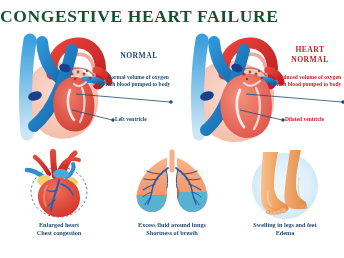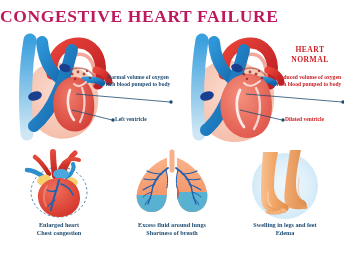--- a/index.html
+++ b/index.html
@@ -26,21 +26,21 @@
   #title {
     position: absolute;
     top: 6px;
     left: 0;
     width: 272px;
     text-align: center;
     font-family: "Liberation Serif", "DejaVu Serif", serif;
     font-weight: bold;
     font-size: 17.5px;
     letter-spacing: 0.6px;
-    color: #be185d;
+    color: #14532d;
     white-space: nowrap;
   }
 
   
   .heart-panel {
     position: absolute;
     top: 30px;
     width: 172px;
     height: 118px;
   }
@@ -209,20 +209,21 @@
         <circle cx="64" cy="44" r="1.6"></circle>
           <circle cx="70" cy="42" r="1.4"></circle>
         <circle cx="76" cy="44" r="1.5"></circle>
           <circle cx="82" cy="48" r="1.3"></circle>
         <circle cx="67" cy="49" r="1.2"></circle>
           <circle cx="79" cy="41" r="1.2"></circle>
       </g>
       <path d="M62 40 C70 36 80 38 86 46" stroke="#a8362c" stroke-width="1.6" fill="none" opacity="0.6"></path>
     </svg>
 
+    <div class="panel-heading" id="heading-normal">NORMAL</div>
 
     <svg class="leader" id="leader-normal-1" viewBox="0 0 118 22" xmlns="http://www.w3.org/2000/svg">
       <line x1="18" y1="6" x2="112" y2="14" stroke="#1d4b72" stroke-width="0.8"></line>
       <circle cx="113" cy="14" r="1.7" fill="#1d4b72"></circle>
     </svg>
 
     <div class="callout-text" id="callout-normal-volume">Normal volume of oxygen rich blood pumped to body</div>
 
     <svg class="leader" id="leader-normal-2" viewBox="0 0 118 16" xmlns="http://www.w3.org/2000/svg">
       <line x1="14" y1="2" x2="54" y2="12" stroke="#1d4b72" stroke-width="0.8"></line>

